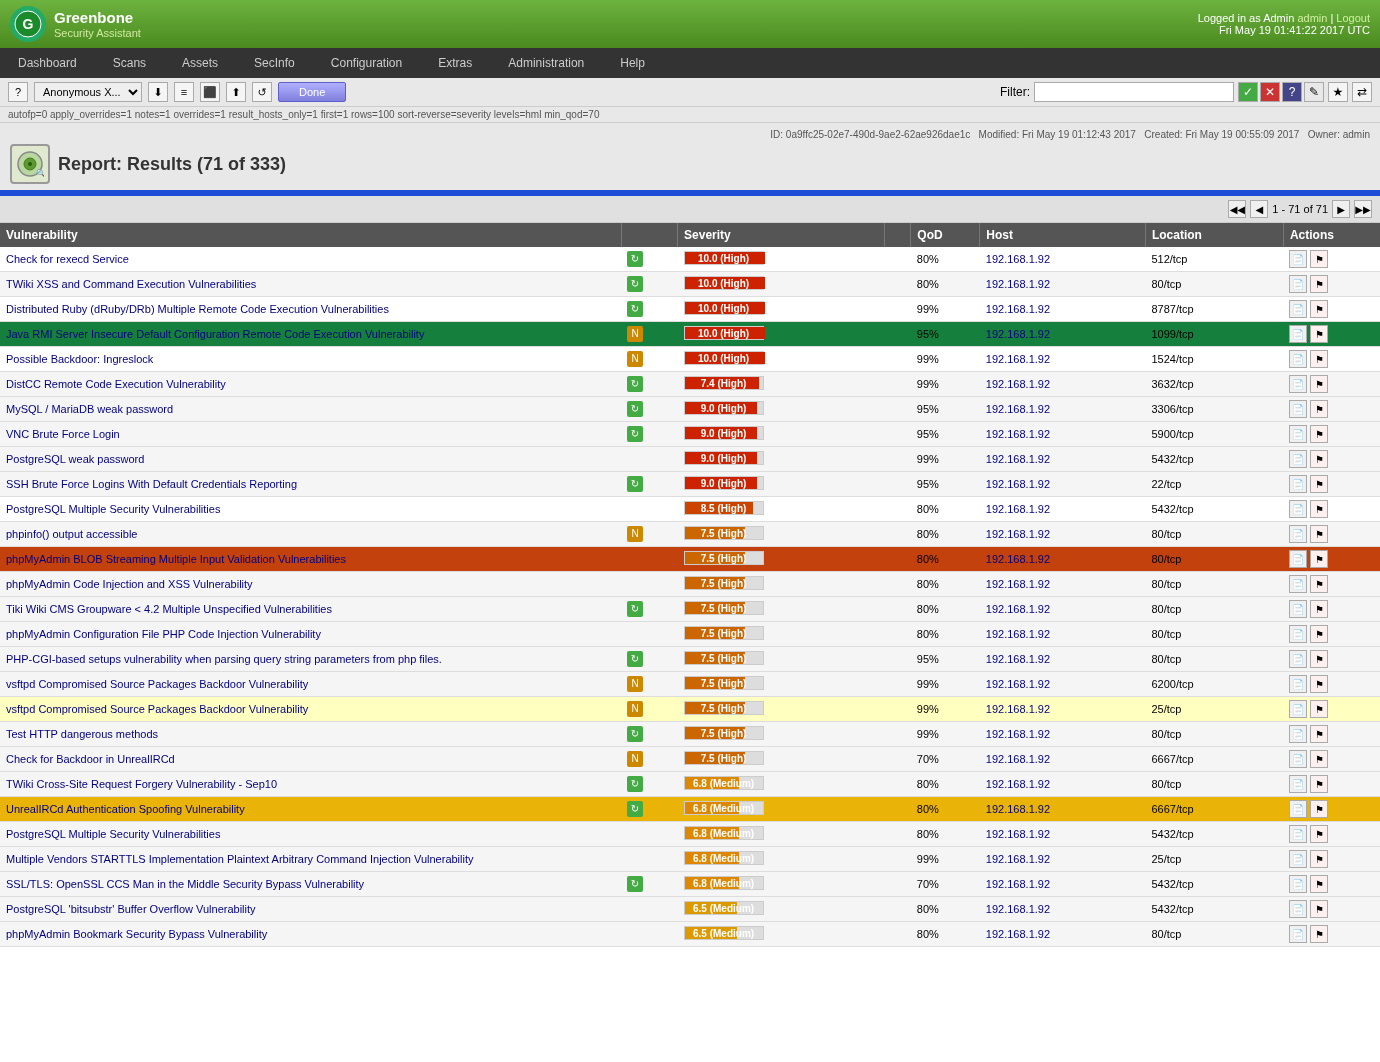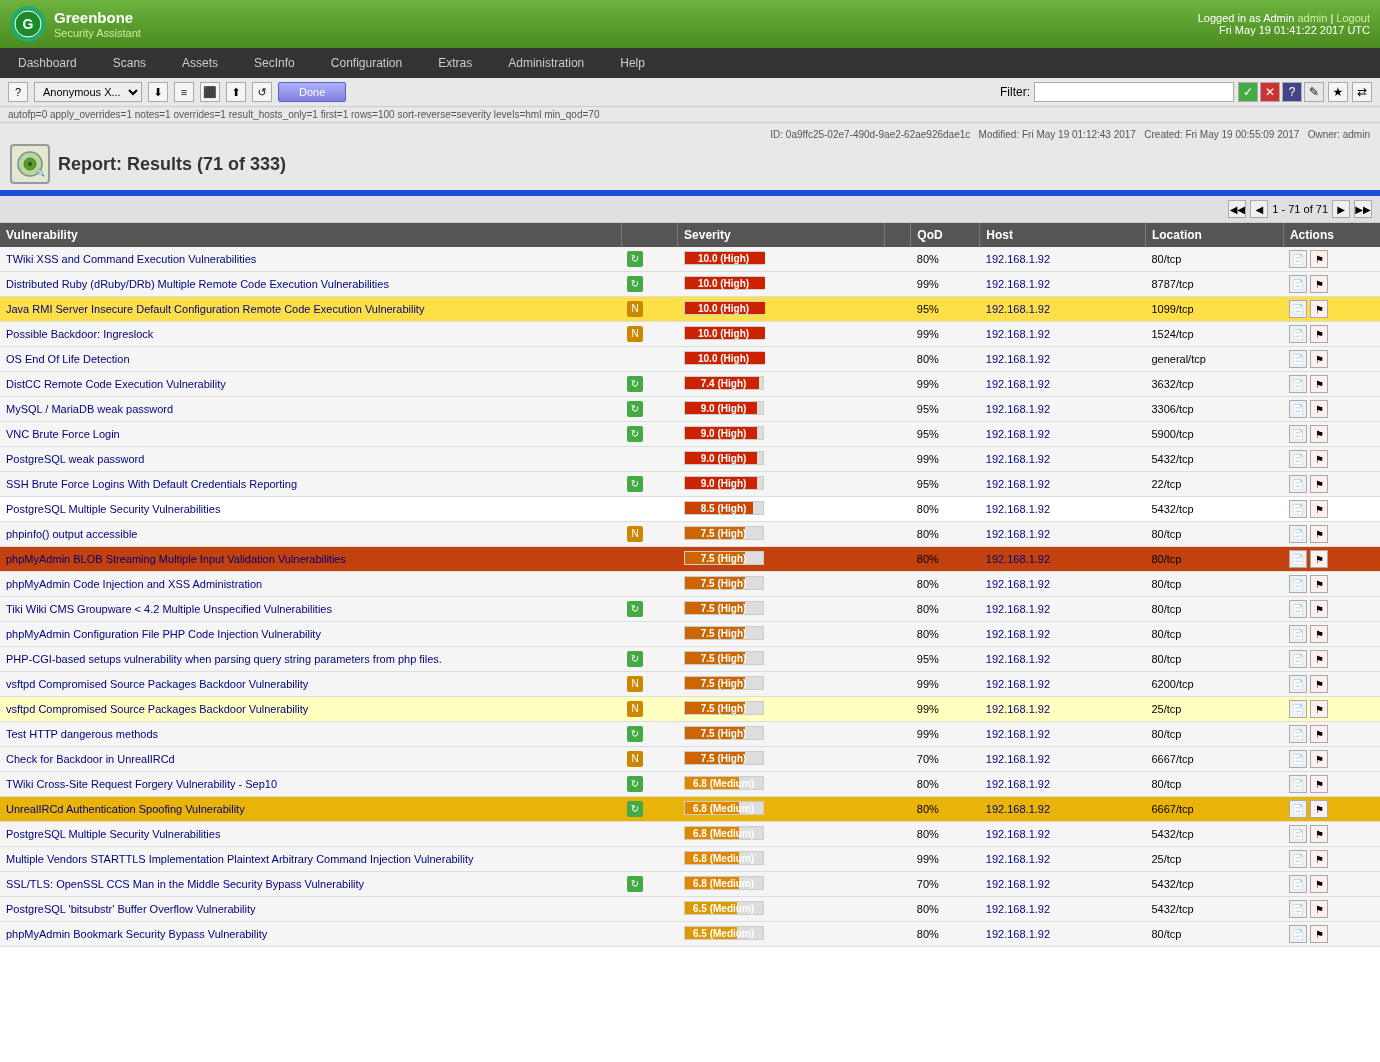--- a/index.html
+++ b/index.html
@@ -288,125 +288,125 @@
         <th style="width:20px"></th>
         <th style="width:15%">Severity</th>
         <th style="width:12px"></th>
         <th style="width:5%">QoD</th>
         <th style="width:12%">Host</th>
         <th style="width:10%">Location</th>
         <th style="width:7%">Actions</th>
       </tr>
     </thead>
     <tbody id="results-tbody">
-        <tr style="background: rgb(245, 245, 245);">
-    <td>
-      <a class="vuln-name">TWiki XSS and Command Execution Vulnerabilities</a>
+    <tr>
+    <td>
+      <a class="vuln-name">Check for rexecd Service</a>
     </td>
     <td><span style="display:inline-block;width:16px;height:16px;background:#4a4;border-radius:2px;color:#fff;text-align:center;line-height:16px;font-size:10px;">↻</span></td>
     <td>
       <div class="bar-container">
         <div class="bar-fill" style="width:80px;background:#cc2200;"></div>
         <span class="bar-label">10.0 (High)</span>
       </div>
     </td>
     <td></td>
     <td>80%</td>
     <td>
       <a class="host-link">192.168.1.92</a>
     </td>
-    <td>80/tcp</td>
-    <td>
-      <button class="action-btn">📄</button>
-      <button class="action-btn red-icon">⚑</button>
-    </td>
-  </tr>
-        <tr>
-    <td>
-      <a class="vuln-name">Distributed Ruby (dRuby/DRb) Multiple Remote Code Execution Vulnerabilities</a>
+    <td>512/tcp</td>
+    <td>
+      <button class="action-btn">📄</button>
+      <button class="action-btn red-icon">⚑</button>
+    </td>
+  </tr>
+        <tr style="background: rgb(245, 245, 245);">
+    <td>
+      <a class="vuln-name">TWiki XSS and Command Execution Vulnerabilities</a>
     </td>
     <td><span style="display:inline-block;width:16px;height:16px;background:#4a4;border-radius:2px;color:#fff;text-align:center;line-height:16px;font-size:10px;">↻</span></td>
     <td>
       <div class="bar-container">
         <div class="bar-fill" style="width:80px;background:#cc2200;"></div>
         <span class="bar-label">10.0 (High)</span>
       </div>
     </td>
     <td></td>
-    <td>99%</td>
-    <td>
-      <a class="host-link">192.168.1.92</a>
-    </td>
-    <td>8787/tcp</td>
-    <td>
-      <button class="action-btn">📄</button>
-      <button class="action-btn red-icon">⚑</button>
-    </td>
-  </tr>
-        <tr style="background: #fde047;">
-    <td>
-      <a class="vuln-name">Java RMI Server Insecure Default Configuration Remote Code Execution Vulnerability</a>
-    </td>
-    <td><span style="display:inline-block;width:16px;height:16px;background:#cc8800;border-radius:2px;color:#fff;text-align:center;line-height:16px;font-size:10px;">N</span></td>
+    <td>80%</td>
+    <td>
+      <a class="host-link">192.168.1.92</a>
+    </td>
+    <td>80/tcp</td>
+    <td>
+      <button class="action-btn">📄</button>
+      <button class="action-btn red-icon">⚑</button>
+    </td>
+  </tr>
+        <tr>
+    <td>
+      <a class="vuln-name">Distributed Ruby (dRuby/DRb) Multiple Remote Code Execution Vulnerabilities</a>
+    </td>
+    <td><span style="display:inline-block;width:16px;height:16px;background:#4a4;border-radius:2px;color:#fff;text-align:center;line-height:16px;font-size:10px;">↻</span></td>
     <td>
       <div class="bar-container">
         <div class="bar-fill" style="width:80px;background:#cc2200;"></div>
         <span class="bar-label">10.0 (High)</span>
       </div>
     </td>
     <td></td>
-    <td>95%</td>
-    <td>
-      <a class="host-link">192.168.1.92</a>
-    </td>
-    <td>1099/tcp</td>
-    <td>
-      <button class="action-btn">📄</button>
-      <button class="action-btn red-icon">⚑</button>
-    </td>
-  </tr>
-        <tr>
-    <td>
-      <a class="vuln-name">Possible Backdoor: Ingreslock</a>
+    <td>99%</td>
+    <td>
+      <a class="host-link">192.168.1.92</a>
+    </td>
+    <td>8787/tcp</td>
+    <td>
+      <button class="action-btn">📄</button>
+      <button class="action-btn red-icon">⚑</button>
+    </td>
+  </tr>
+        <tr style="background: #15803d;">
+    <td>
+      <a class="vuln-name">Java RMI Server Insecure Default Configuration Remote Code Execution Vulnerability</a>
     </td>
     <td><span style="display:inline-block;width:16px;height:16px;background:#cc8800;border-radius:2px;color:#fff;text-align:center;line-height:16px;font-size:10px;">N</span></td>
     <td>
       <div class="bar-container">
         <div class="bar-fill" style="width:80px;background:#cc2200;"></div>
         <span class="bar-label">10.0 (High)</span>
       </div>
     </td>
     <td></td>
-    <td>99%</td>
-    <td>
-      <a class="host-link">192.168.1.92</a>
-    </td>
-    <td>1524/tcp</td>
-    <td>
-      <button class="action-btn">📄</button>
-      <button class="action-btn red-icon">⚑</button>
-    </td>
-  </tr>
-        <tr style="background: rgb(245, 245, 245);">
-    <td>
-      <a class="vuln-name">OS End Of Life Detection</a>
-    </td>
-    <td></td>
+    <td>95%</td>
+    <td>
+      <a class="host-link">192.168.1.92</a>
+    </td>
+    <td>1099/tcp</td>
+    <td>
+      <button class="action-btn">📄</button>
+      <button class="action-btn red-icon">⚑</button>
+    </td>
+  </tr>
+        <tr>
+    <td>
+      <a class="vuln-name">Possible Backdoor: Ingreslock</a>
+    </td>
+    <td><span style="display:inline-block;width:16px;height:16px;background:#cc8800;border-radius:2px;color:#fff;text-align:center;line-height:16px;font-size:10px;">N</span></td>
     <td>
       <div class="bar-container">
         <div class="bar-fill" style="width:80px;background:#cc2200;"></div>
         <span class="bar-label">10.0 (High)</span>
       </div>
     </td>
     <td></td>
-    <td>80%</td>
-    <td>
-      <a class="host-link">192.168.1.92</a>
-    </td>
-    <td>general/tcp</td>
+    <td>99%</td>
+    <td>
+      <a class="host-link">192.168.1.92</a>
+    </td>
+    <td>1524/tcp</td>
     <td>
       <button class="action-btn">📄</button>
       <button class="action-btn red-icon">⚑</button>
     </td>
   </tr>
         <tr>
     <td>
       <a class="vuln-name">DistCC Remote Code Execution Vulnerability</a>
     </td>
     <td><span style="display:inline-block;width:16px;height:16px;background:#4a4;border-radius:2px;color:#fff;text-align:center;line-height:16px;font-size:10px;">↻</span></td>
@@ -576,21 +576,21 @@
       <a class="host-link">192.168.1.92</a>
     </td>
     <td>80/tcp</td>
     <td>
       <button class="action-btn">📄</button>
       <button class="action-btn red-icon">⚑</button>
     </td>
   </tr>
         <tr>
     <td>
-      <a class="vuln-name">phpMyAdmin Code Injection and XSS Administration</a>
+      <a class="vuln-name">phpMyAdmin Code Injection and XSS Vulnerability</a>
     </td>
     <td></td>
     <td>
       <div class="bar-container">
         <div class="bar-fill" style="width:60px;background:#cc6600;"></div>
         <span class="bar-label">7.5 (High)</span>
       </div>
     </td>
     <td></td>
     <td>80%</td>

